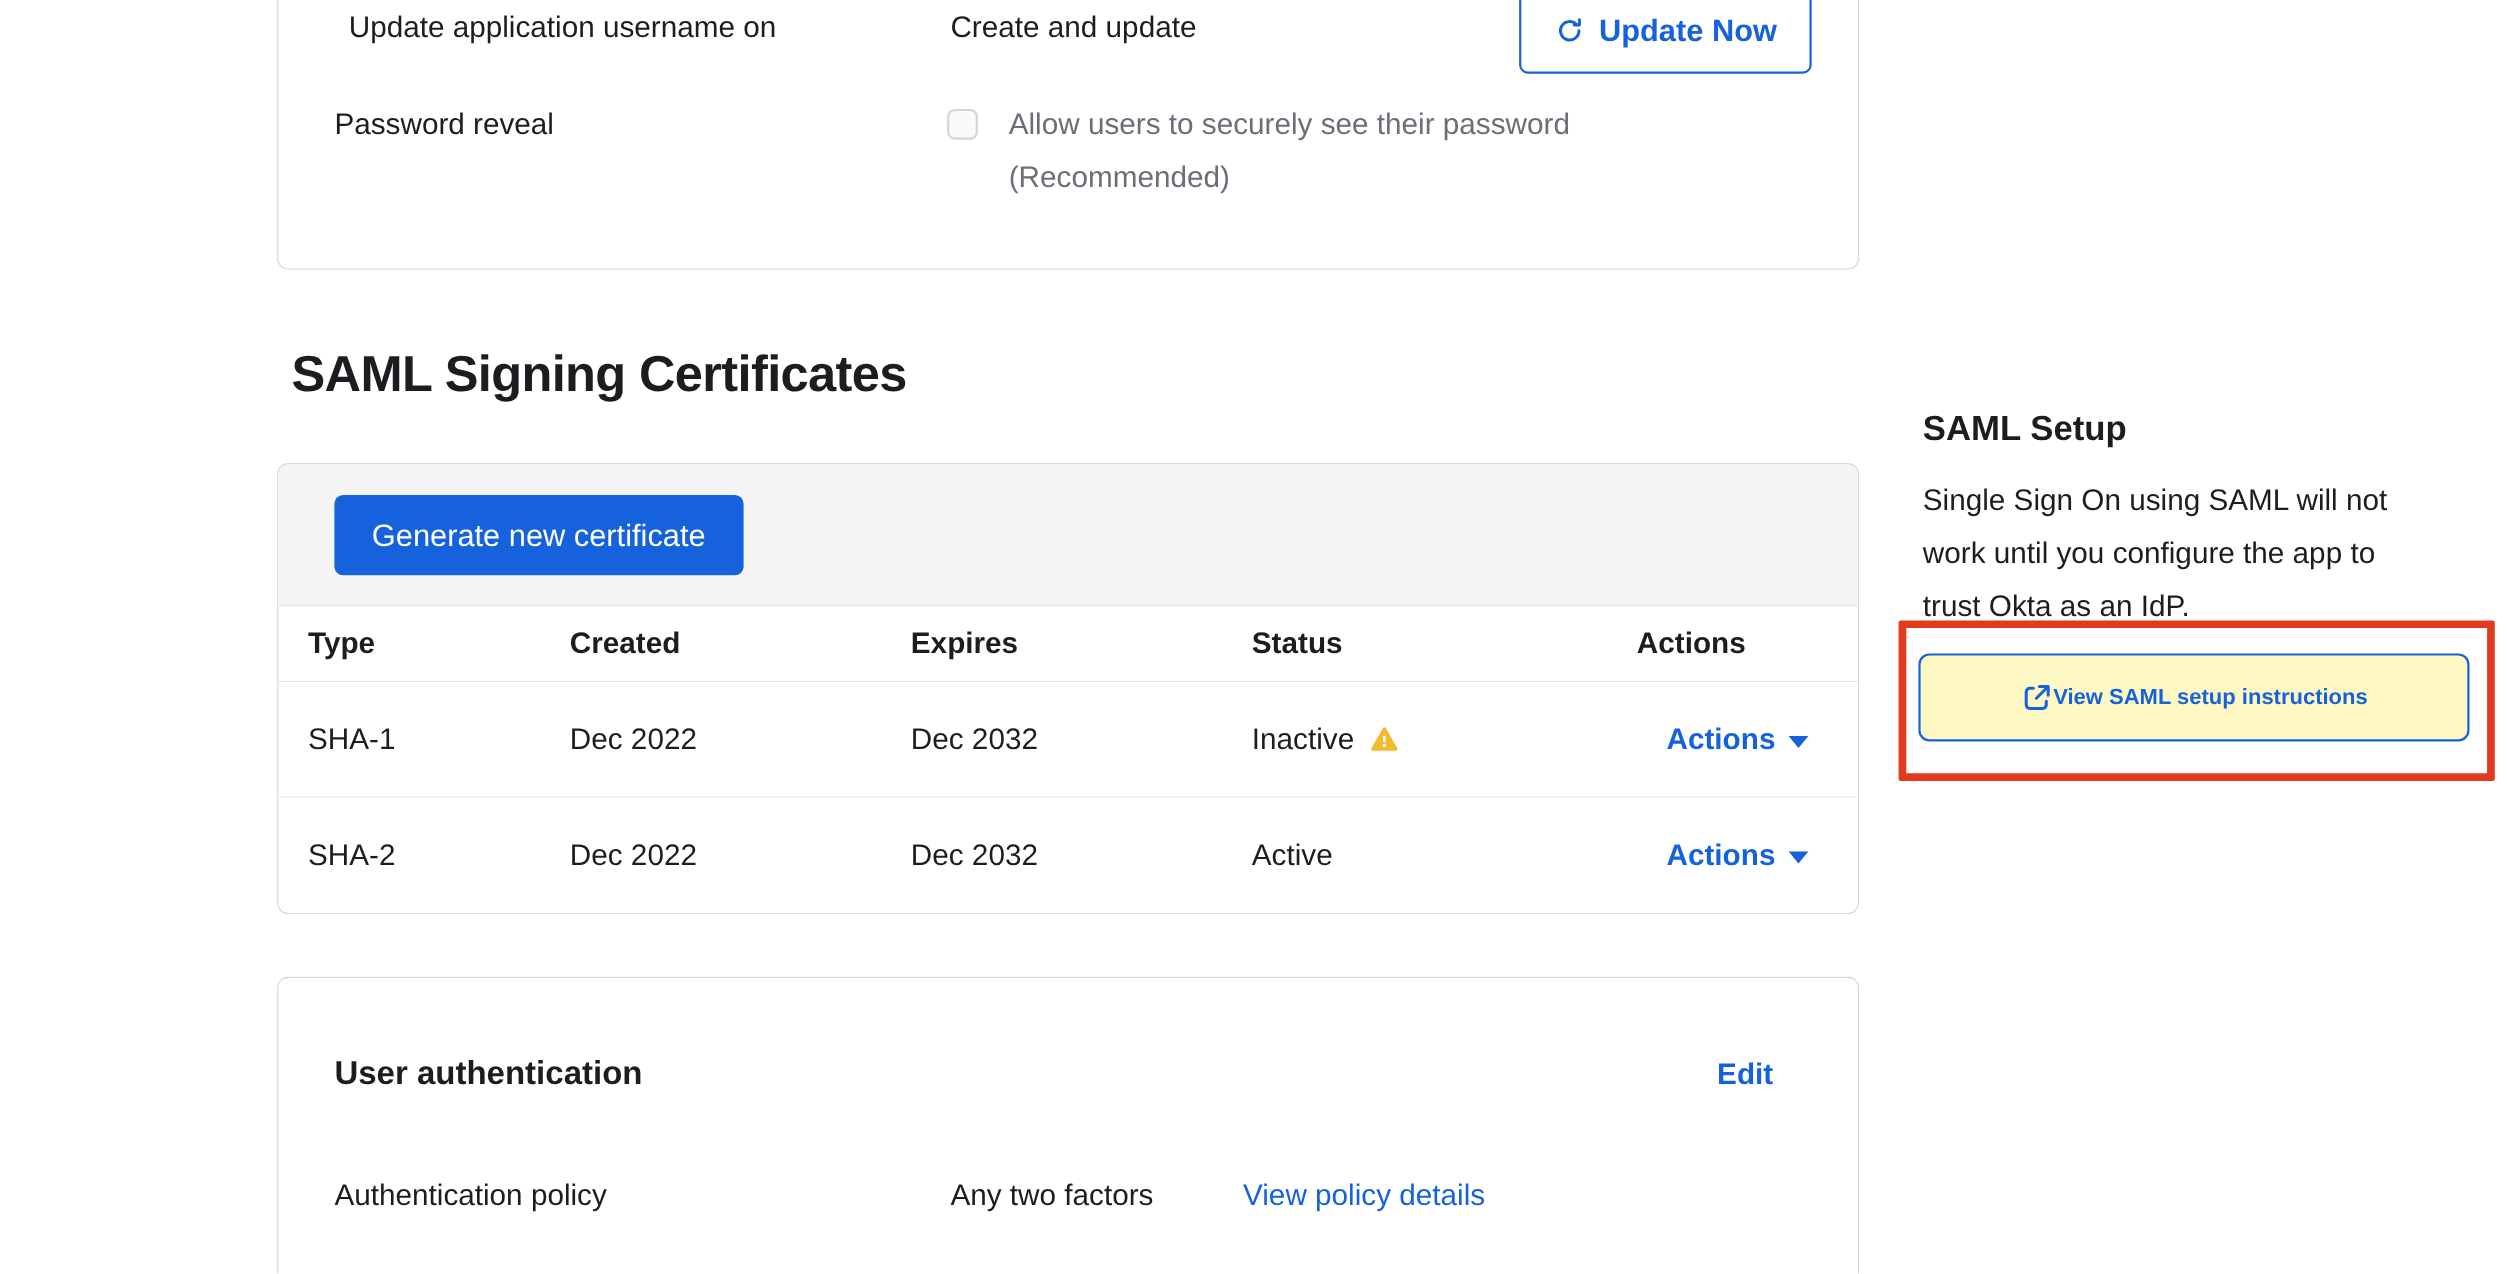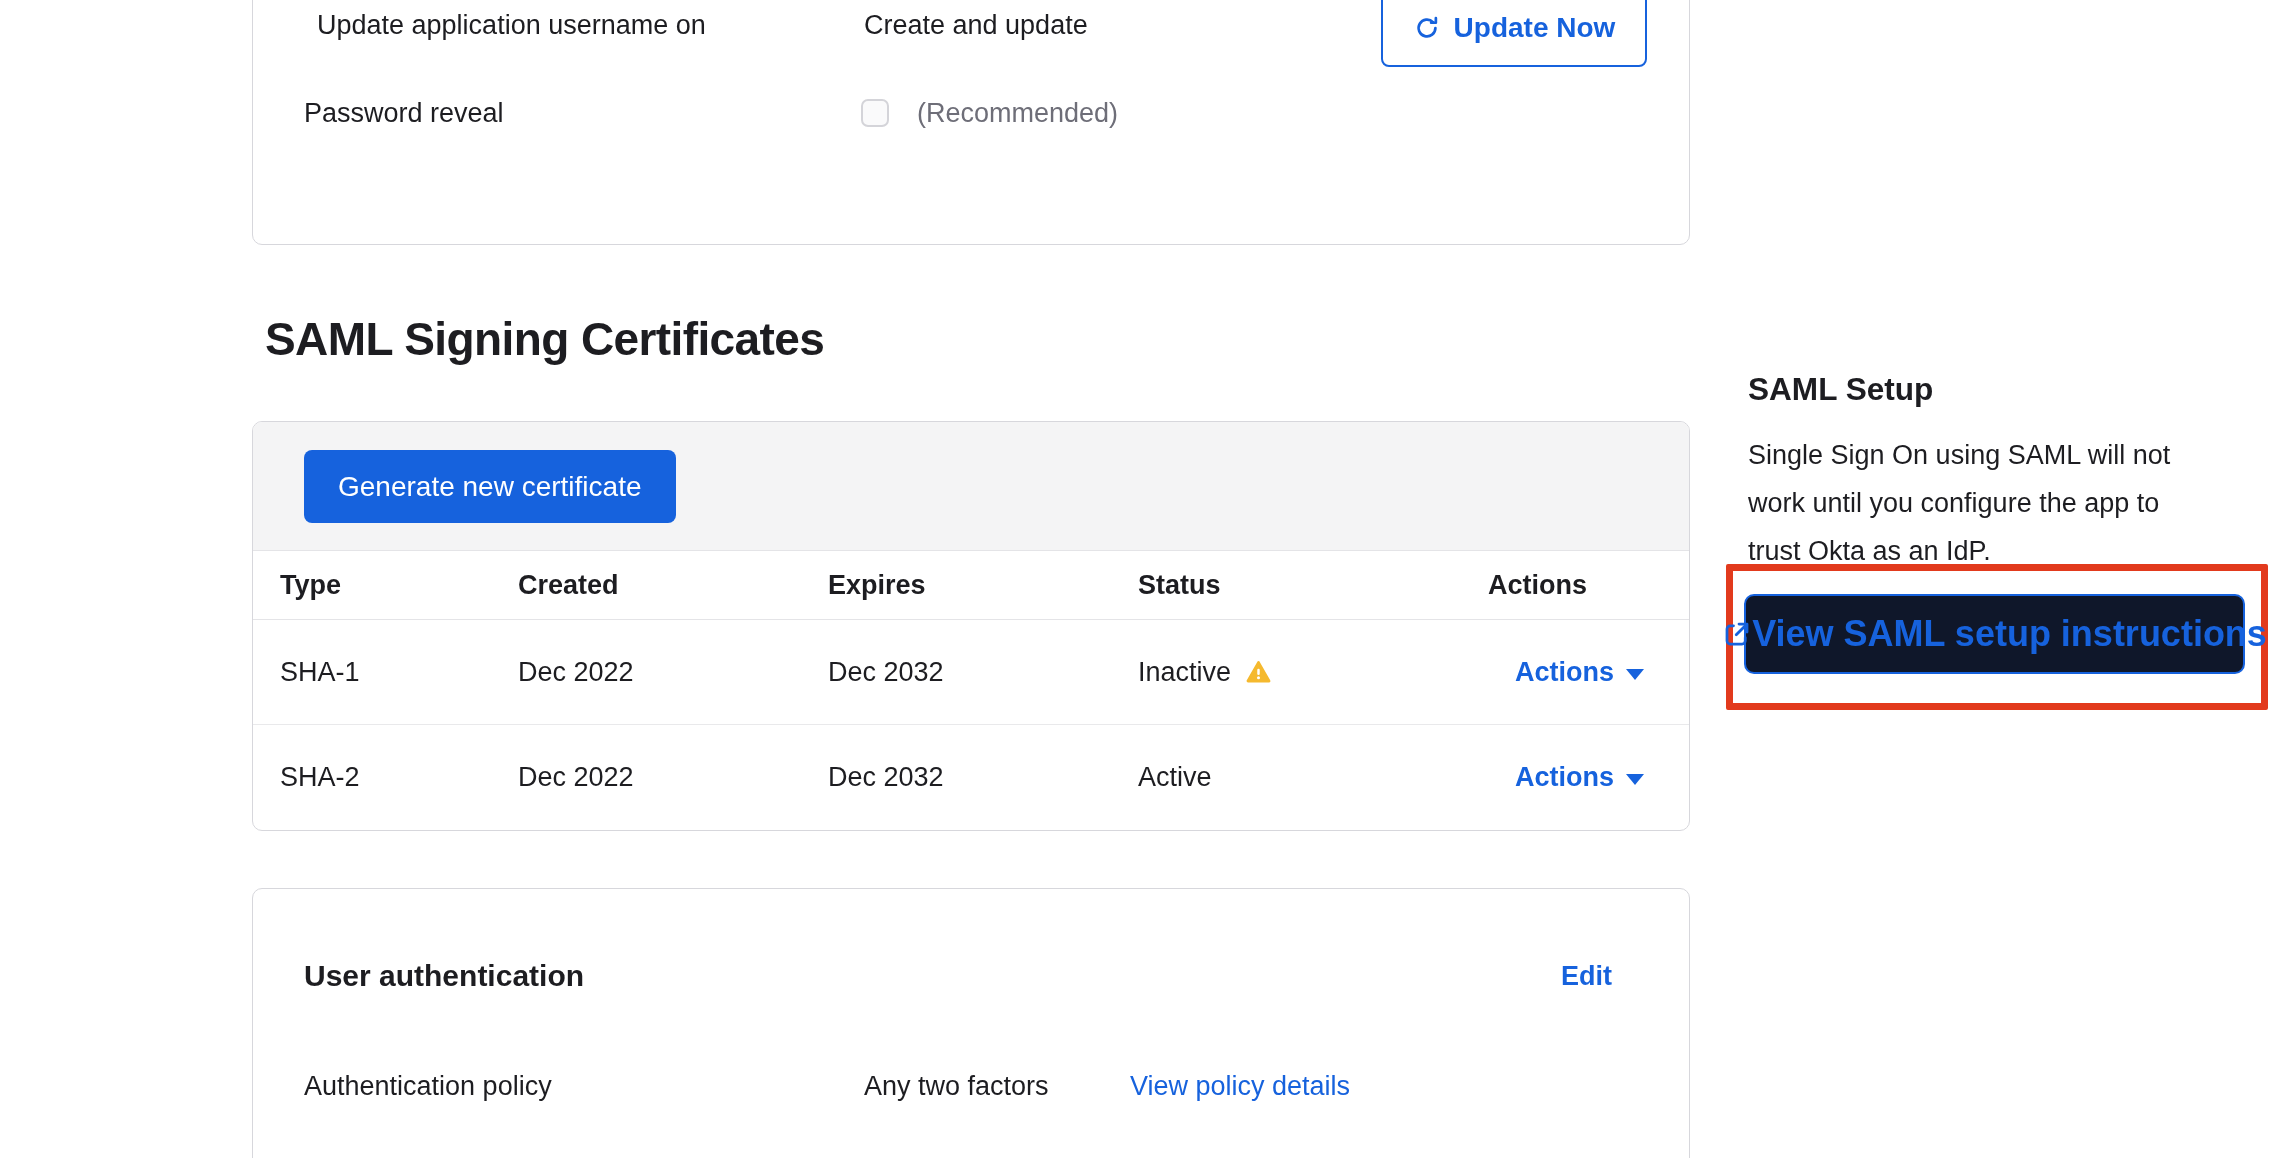--- a/index.html
+++ b/index.html
@@ -84,23 +84,23 @@
   
   #saml-setup-title { left: 1748px; top: 371px; font-weight: bold; line-height: 36px; margin: 0; }
   #saml-setup-desc { left: 1748px; top: 431px; line-height: 48px; }
   #annotation-box {
     left: 1726px; top: 564px; width: 542px; height: 146px;
     border: 7px solid #e23a1d; border-radius: 2px; background: transparent;
     pointer-events: none;
   }
   #saml-instructions-btn {
     left: 1744px; top: 594px; width: 501px; height: 80px;
-    border: 2px solid #1662dd; border-radius: 10px; background: #0f172a;
+    border: 2px solid #1662dd; border-radius: 10px; background: #fef9c3;
     display: flex; align-items: center; justify-content: center; gap: 0;
-    color: #1662dd; font-weight: bold; font-size: 36px; cursor: pointer;
+    color: #1662dd; font-weight: bold; font-size: 20px; cursor: pointer;
     white-space: nowrap;
   }
   .icon svg { display: block; }
 </style>
 </head>
 <body>
 
 <section class="card" id="top-card">
   <div class="abs lbl" style="left:51px; top:46px;margin-left:13px;">Update application username on</div>
   <div class="abs lbl" style="left:611px; top:46px;">Create and update</div>
@@ -111,20 +111,21 @@
         <path d="M19.2 12a7.2 7.2 0 1 1-2.05-5.03"></path>
         <path d="M19.6 3.4v4.1h-4.1" stroke-linejoin="round"></path>
       </svg>
     </span>
     <span>Update Now</span>
   </div>
 
   <div class="abs lbl" style="left:51px; top:134px;">Password reveal</div>
   <div class="abs" id="password-checkbox"></div>
   <div class="abs two-line muted" style="left:664px; top:128px;">
+    <div>Allow users to securely see their password</div>
     <div>(Recommended)</div>
   </div>
 </section>
 
 <h1 class="abs" id="page-title">SAML Signing Certificates</h1>
 
 <section class="card" id="cert-card">
   <div id="cert-toolbar">
     <button id="generate-btn">Generate new certificate</button>
   </div>

